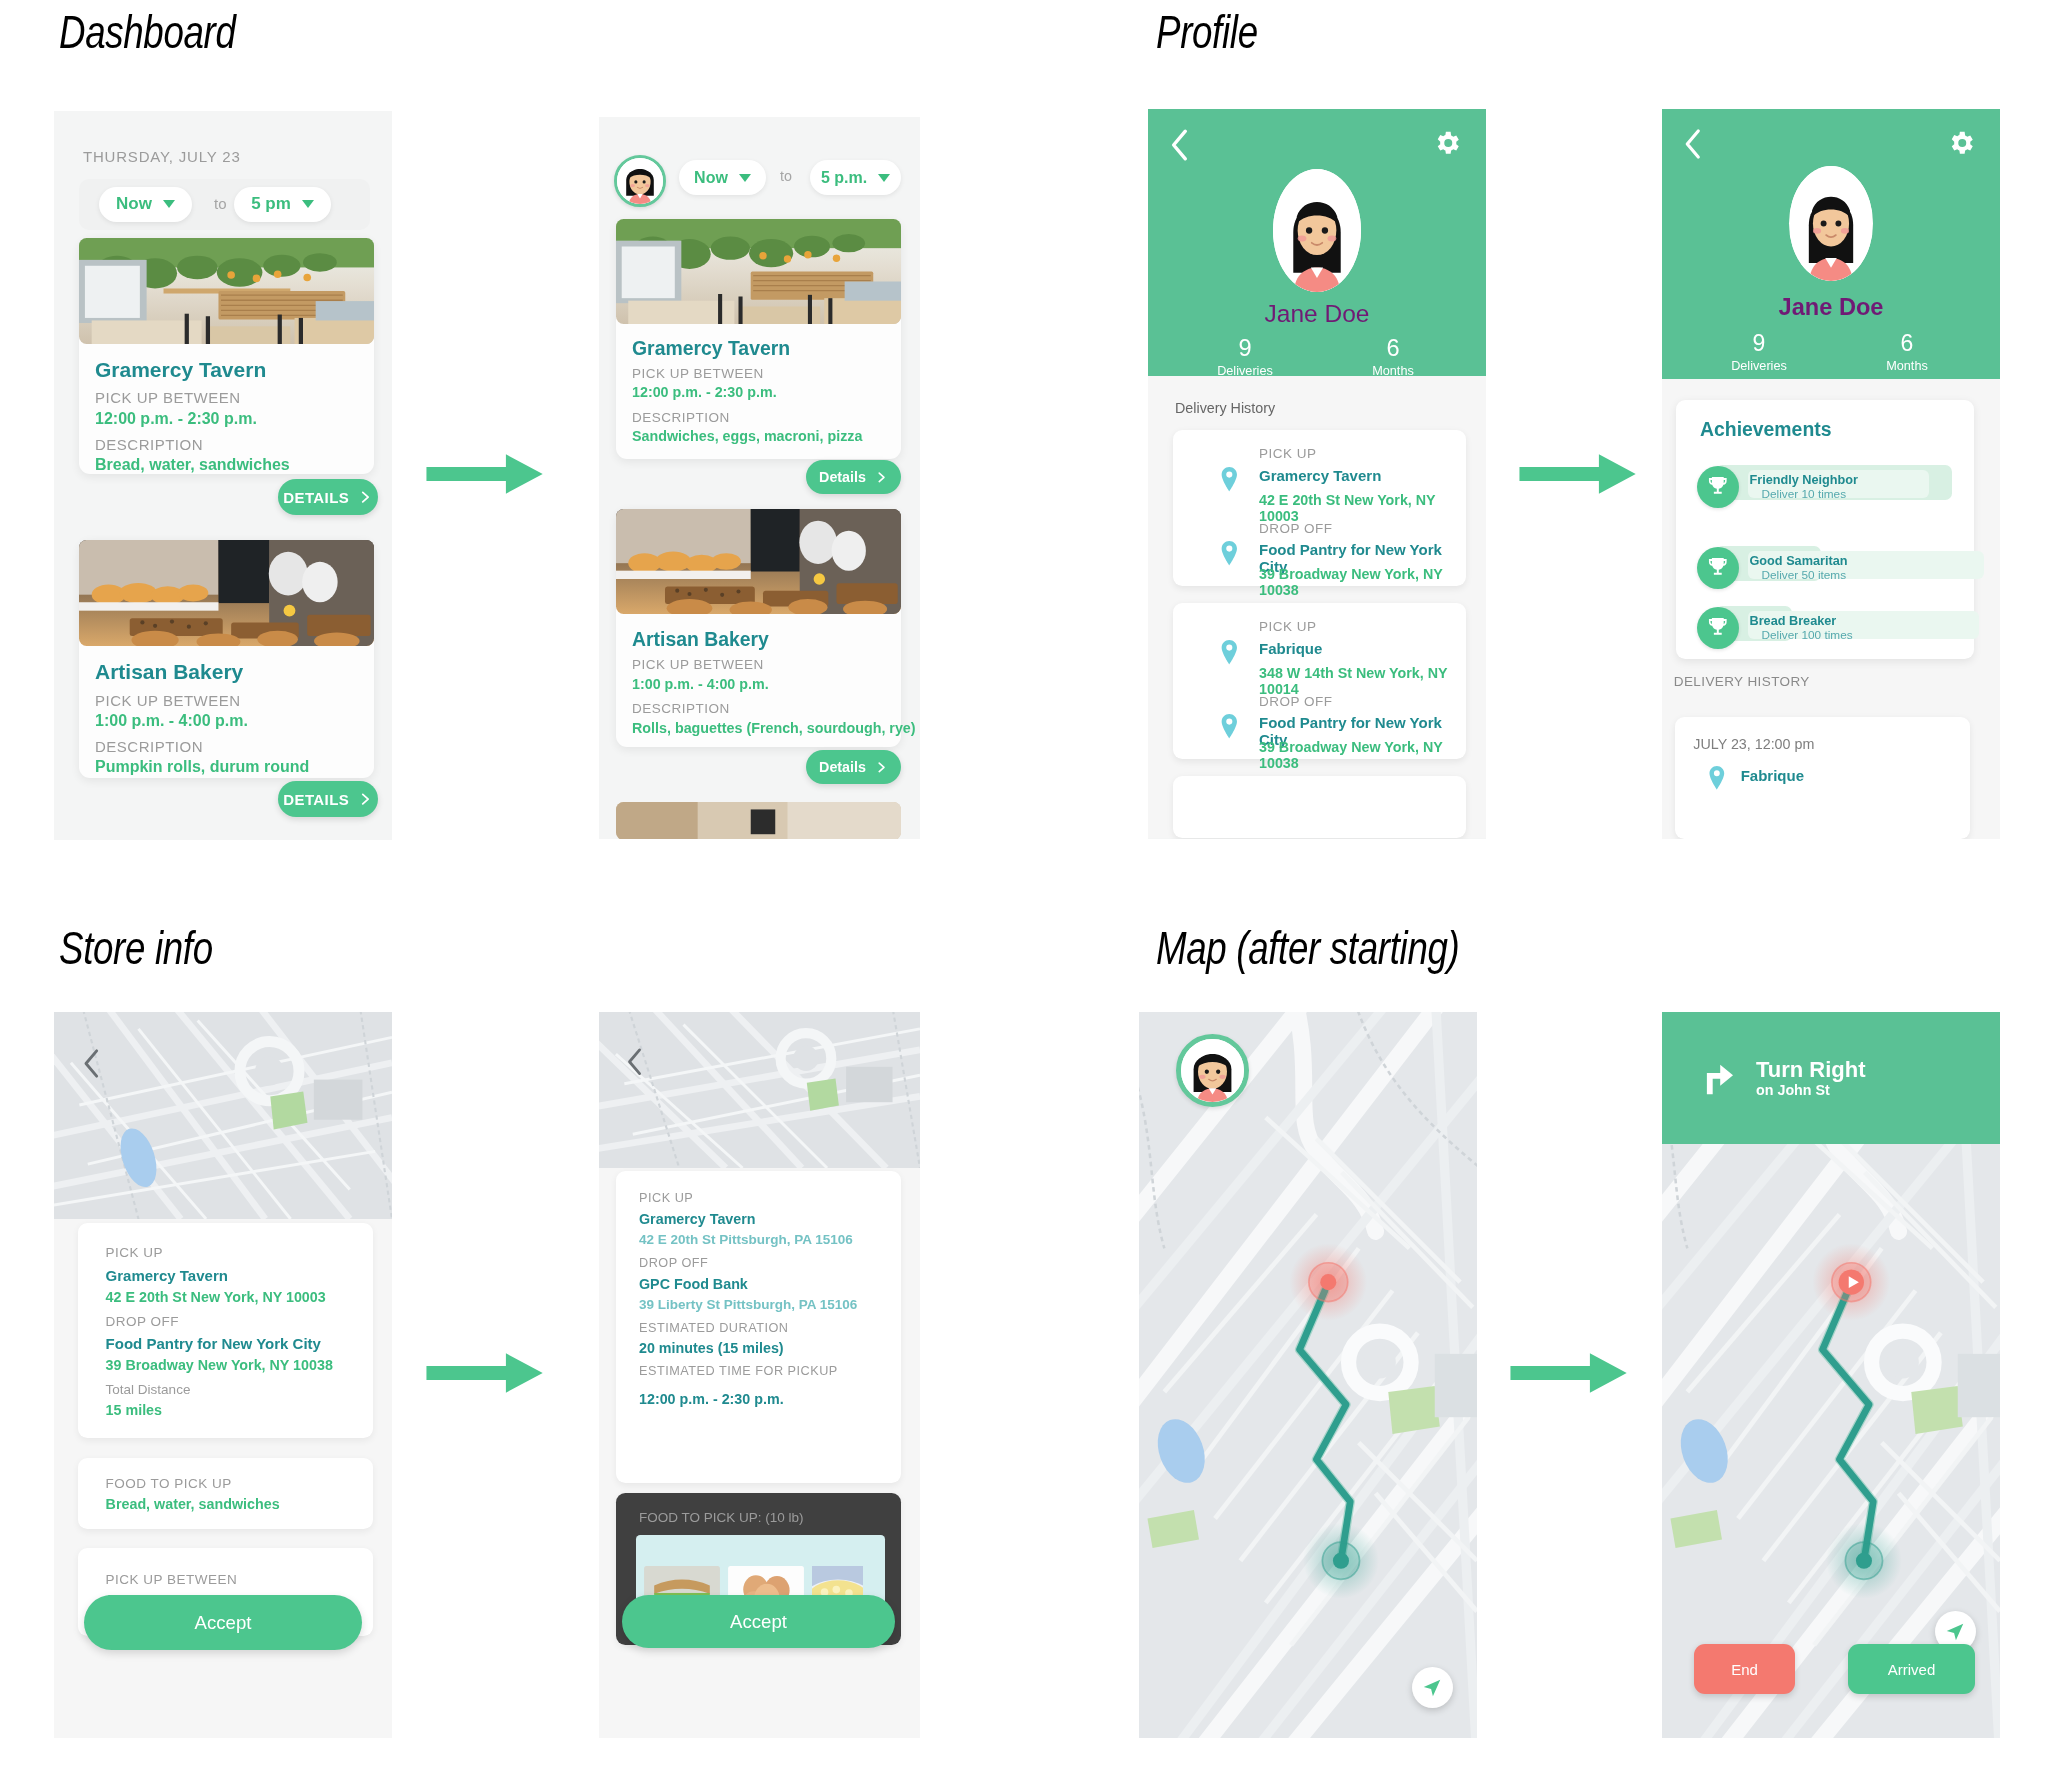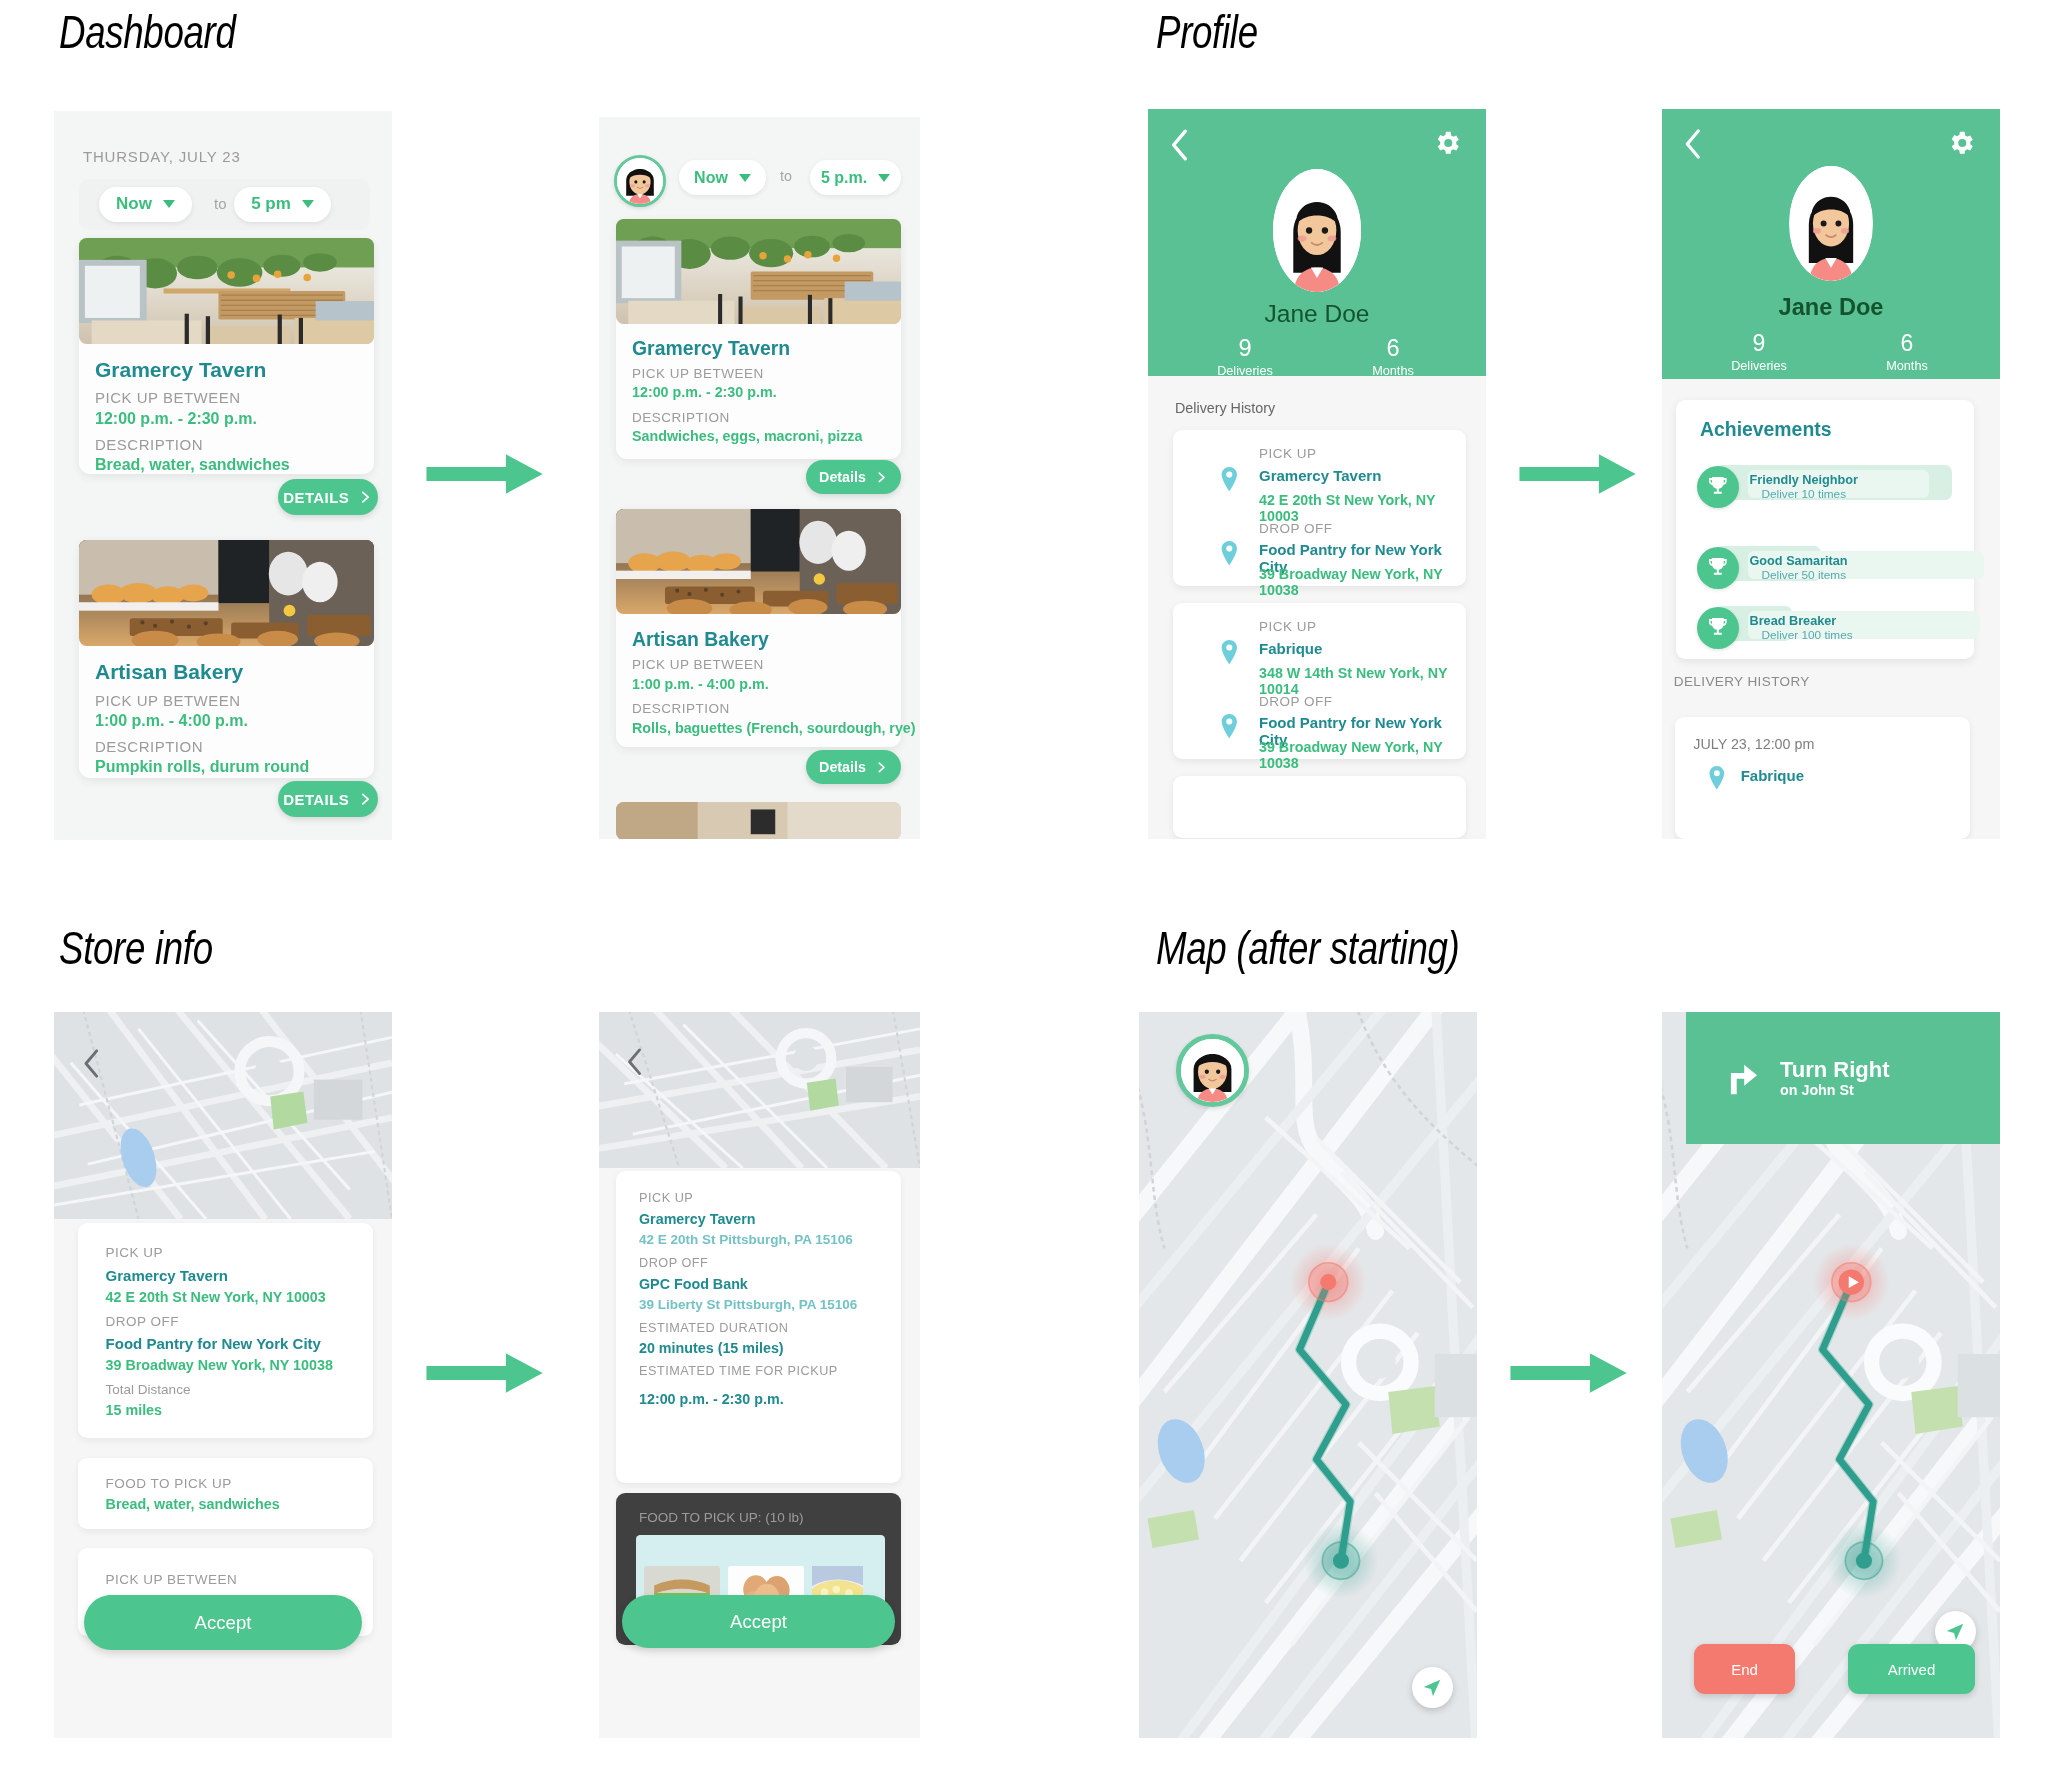--- a/index.html
+++ b/index.html
@@ -32,21 +32,21 @@
   .dd{
     background:#fff;border-radius:421px;display:flex;align-items:center;justify-content:center;
     gap:11px;color:#3bbd7e;font-weight:700;box-shadow:0 1.7px 5px rgba(0,0,0,.08);
   }
   .caret{width:0;height:0;border-left:6.3px solid transparent;border-right:6.3px solid transparent;border-top:8.4px solid #3bbd7e;}
 
   .avatar-ring{border-radius:50%;background:#fff;border:3.8px solid #63c89b;overflow:hidden;position:relative;box-shadow:0 1.7px 4.2px rgba(0,0,0,.12);}
 
   
   .prof-head{background:#5ac195;position:relative;}
-  .prof-name{color:#14532d;font-weight:400;text-align:center;}
+  .prof-name{color:#701a75;font-weight:400;text-align:center;}
   .stat-num{color:#fff;font-weight:400;text-align:center;}
   .stat-lbl{color:#fff;text-align:center;}
 
   .hist-card{background:#fff;border-radius:9.3px;box-shadow:0 2.1px 7.6px rgba(0,0,0,.07);}
 
   .ach-row{position:relative;display:flex;align-items:center;}
   .ach-bar{position:absolute;left:19.4px;top:3.4px;height:35px;background:#d8f0e3;border-radius:6.8px;}
   .ach-bar2{position:absolute;left:51px;top:7.6px;height:28px;background:#eaf7f0;border-radius:5.9px;}
   .ach-circle{width:42px;height:42px;border-radius:50%;background:#4cc68e;display:flex;align-items:center;justify-content:center;position:relative;z-index:3;box-shadow:0 1.3px 3.8px rgba(0,0,0,.12);}
   .ach-txt{position:relative;z-index:3;margin-left:11px;}
@@ -56,21 +56,21 @@
   .accept-btn{
     background:#4cc68e;color:#fff;border-radius:421px;display:flex;align-items:center;justify-content:center;
     font-size:18.6px;box-shadow:0 3.4px 8.4px rgba(0,0,0,.14);
   }
 
   .food-strip{background:#d5eff0;border-radius:4.2px;display:flex;align-items:flex-end;overflow:hidden;}
   .food-item{display:flex;flex-direction:column;align-items:center;}
   .food-thumb{border-radius:2.5px;overflow:hidden;}
   .food-cap{color:#1f8a8f;font-size:12.7px;margin-top:4.2px;}
 
-  .map-nav-banner{background:#5ac195;display:flex;align-items:center;gap:17px;margin-left:24px;}
+  .map-nav-banner{background:#5ac195;display:flex;align-items:center;gap:17px;}
   .nav-title{color:#fff;font-weight:700;font-size:22px;line-height:1.05;}
   .nav-sub{color:#fff;font-weight:700;font-size:14.3px;}
 
   .locate-fab{
     position:absolute;width:41px;height:41px;border-radius:50%;background:#fff;
     display:flex;align-items:center;justify-content:center;box-shadow:0 2.5px 7.6px rgba(0,0,0,.18);
   }
   .end-btn{background:#f4796f;color:#fff;border-radius:11px;display:flex;align-items:center;justify-content:center;font-size:15px;box-shadow:0 2.5px 6.8px rgba(0,0,0,.15);}
   .arrived-btn{background:#4cc68e;color:#fff;border-radius:11px;display:flex;align-items:center;justify-content:center;font-size:15px;box-shadow:0 2.5px 6.8px rgba(0,0,0,.15);}
 

